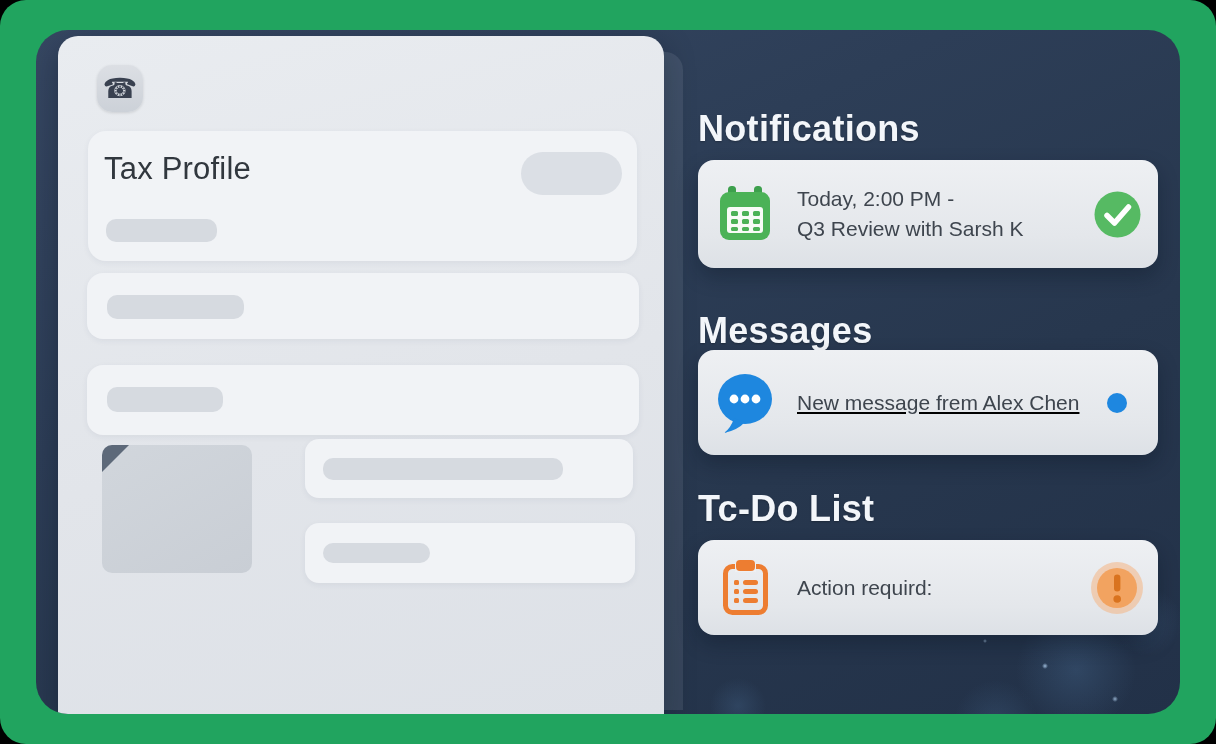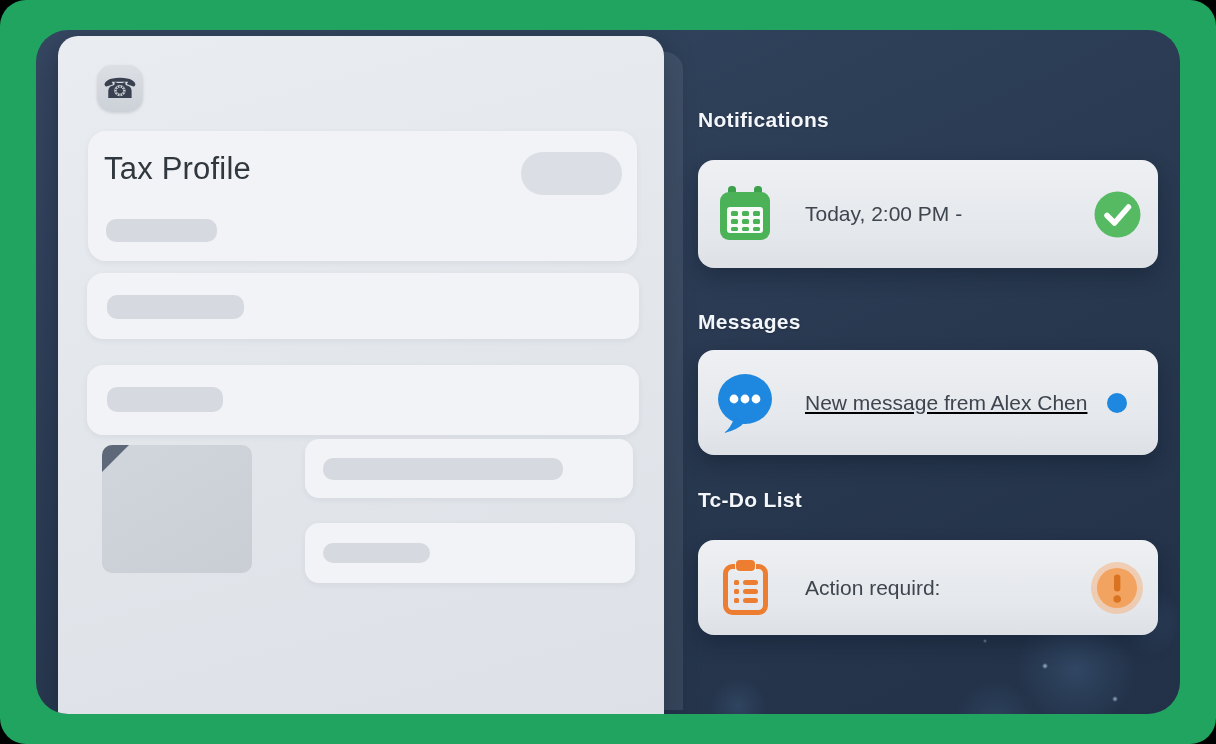--- a/index.html
+++ b/index.html
@@ -52,37 +52,37 @@
     background:linear-gradient(150deg,#d1d6dc,#c9ced5);
   }
   .thumb::before{
     content:"";position:absolute;left:0;top:0;width:27px;height:27px;
     background:#5d6979;clip-path:polygon(0 0,100% 0,0 100%);border-top-left-radius:10px;
   }
   .card-a{left:247px;top:403px;width:328px;height:59px;border-radius:14px;}
   .card-b{left:247px;top:487px;width:330px;height:60px;border-radius:14px;}
   
   .section-heading{
-    position:absolute;left:662px;margin:0;color:#f3f6fa;font-size:21px;font-weight:700;
+    position:absolute;left:662px;margin:0;color:#f3f6fa;font-size:36px;font-weight:700;
     letter-spacing:0.3px;text-shadow:0 1px 2px rgba(0,0,0,0.25);
   }
   .h-notif{top:78px;}
   .h-msg{top:270px;margin-top:10px;}
   .h-todo{top:458px;}
   .note-card{
     position:absolute;left:662px;width:460px;border-radius:16px;box-sizing:border-box;
     background:linear-gradient(180deg,#eef0f3 0%,#e4e7eb 70%,#dde1e6 100%);
     box-shadow:0 9px 20px rgba(8,16,30,0.30);
     display:flex;align-items:center;padding:0 14px 0 19px;cursor:pointer;
   }
   .nc-notif{top:130px;height:108px;}
   .nc-msg{top:320px;height:105px;text-decoration:underline;}
   .nc-todo{top:510px;height:95px;}
   .nc-icon{flex:0 0 56px;display:flex;justify-content:center;align-items:center;}
-  .nc-text{flex:1;margin-left:32px;font-size:21px;line-height:30px;color:#3e454e;}
+  .nc-text{flex:1;margin-left:24px;font-size:21px;line-height:30px;color:#3e454e;}
   .nc-status{flex:0 0 54px;display:flex;justify-content:center;align-items:center;}
   .unread-dot{width:20px;height:20px;border-radius:50%;background:#1e87e0;}
 </style>
 </head>
 <body>
 
 <div class="frame">
   <div class="screen">
 
     <div class="sheet">
@@ -130,20 +130,21 @@
           <rect x="12" y="34" width="7" height="5" rx="1.5" fill="#4bb257"></rect>
           <rect x="23" y="34" width="7" height="5" rx="1.5" fill="#4bb257"></rect>
           <rect x="34" y="34" width="7" height="5" rx="1.5" fill="#4bb257"></rect>
           <rect x="12" y="42" width="7" height="4" rx="1.5" fill="#4bb257"></rect>
           <rect x="23" y="42" width="7" height="4" rx="1.5" fill="#4bb257"></rect>
           <rect x="34" y="42" width="7" height="4" rx="1.5" fill="#4bb257"></rect>
         </svg>
       </div>
       <div class="nc-text">
         <div>Today, 2:00 PM -</div>
+        <div>Q3 Review with Sarsh K</div>
       </div>
       <div class="nc-status">
         <svg width="47" height="47" viewBox="0 0 47 47">
           <circle cx="23.5" cy="23.5" r="23" fill="#56ba63"></circle>
           <path d="M13 24.5 l7.5 7.5 l14 -16" stroke="#fff" stroke-width="5.5" fill="none" stroke-linecap="round" stroke-linejoin="round"></path>
         </svg>
       </div>
     </div>
 
     <h2 class="section-heading h-msg">Messages</h2>

